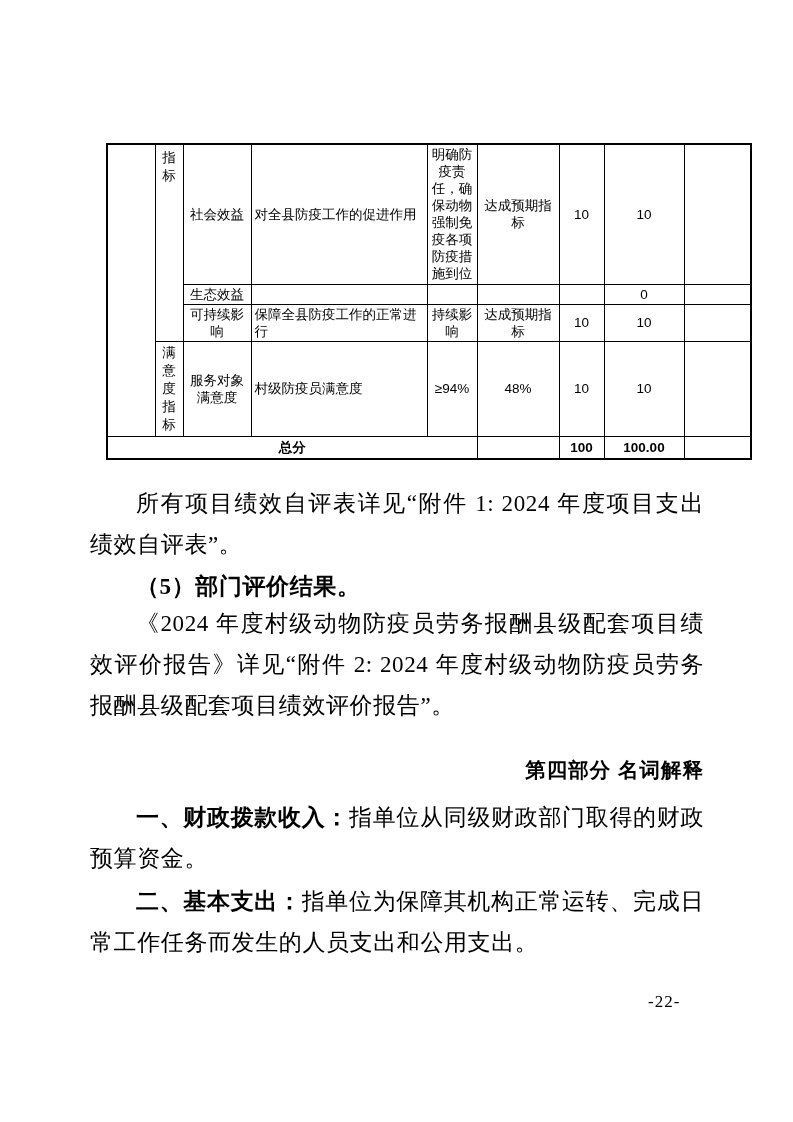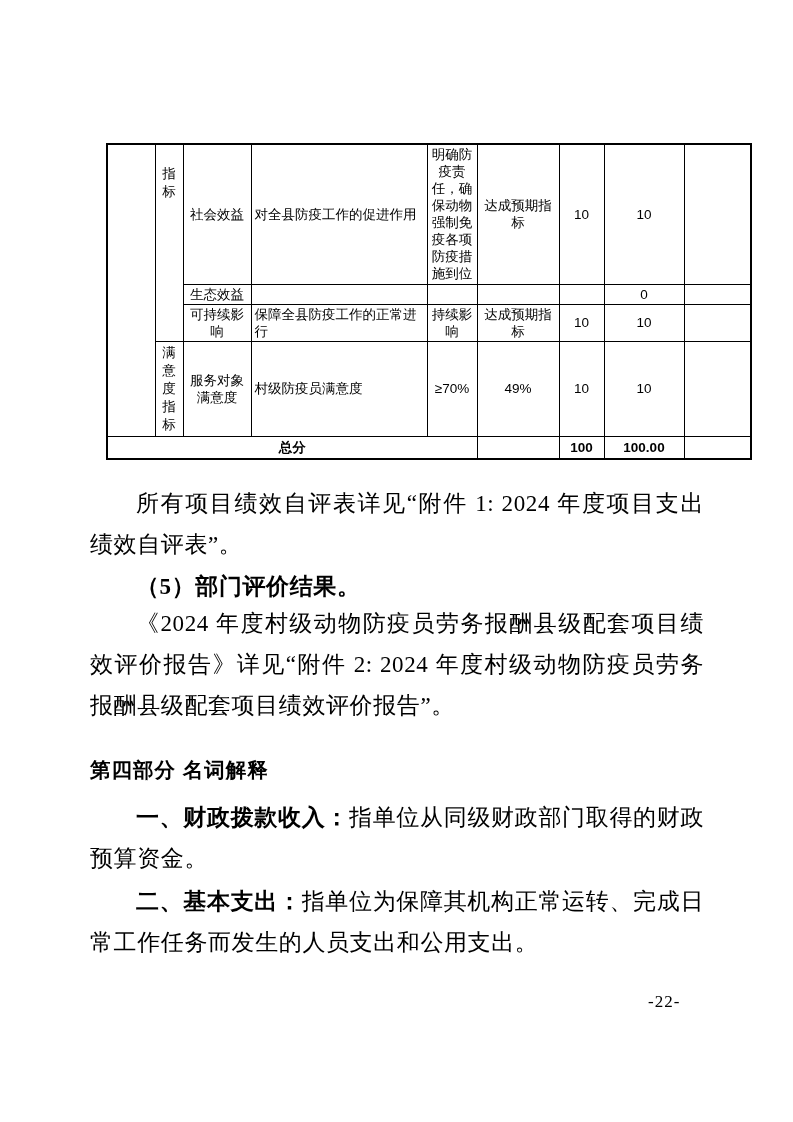--- a/index.html
+++ b/index.html
@@ -23,35 +23,35 @@
   .ind-table td {
     border: 1px solid #000;
     text-align: center; vertical-align: middle;
     padding: 1px 2px;
     overflow: hidden;
     word-break: break-all;
   }
   .ind-table { border: 2px solid #000; }
   .ind-table td.desc { text-align: left; padding-left: 3px; }
   .ind-table td.vtext { padding: 2px 6px; line-height: 18px; }
-  .ind-table td.vtop { vertical-align: top; padding-top: 20px; margin-left: 36px; }
+  .ind-table td.vtop { vertical-align: top; padding-top: 4px; margin-left: 36px; }
   .ind-table td.bold { font-weight: bold; }
   .ind-table tr.total-row td { border-top: 1px solid #000; }
 
   
   .textblock {
     position: absolute; left: 90px; width: 614px;
     font-size: 23px; line-height: 41px;
     text-align: justify; letter-spacing: 0.6px;
   }
   .indent { text-indent: 2em; }
   .b { font-weight: bold; }
   .section-title {
     position: absolute; left: 90px; width: 614px;
-    text-align: left; font-weight: bold; font-size: 20.5px;
+    text-align: right; font-weight: bold; font-size: 20.5px;
     font-family: "Liberation Sans", "DejaVu Sans", sans-serif;
     letter-spacing: 1px;
   }
   .dept-heading {
     font-family: "Liberation Serif", "DejaVu Serif", serif;
     font-weight: bold;
   }
   .page-number {
     position: absolute; left: 648px; top: 992px;
     font-size: 17px; letter-spacing: 1px;
@@ -101,22 +101,22 @@
     <td>持续影响</td>
     <td>达成预期指标</td>
     <td>10</td>
     <td>10</td>
     <td></td>
   </tr>
   <tr style="height:84px">
     <td class="vtext">满意度指标</td>
     <td>服务对象满意度</td>
     <td class="desc">村级防疫员满意度</td>
-    <td>≥70%</td>
-    <td>49%</td>
+    <td>≥94%</td>
+    <td>48%</td>
     <td>10</td>
     <td>10</td>
     <td></td>
   </tr>
   <tr style="height:23px" class="total-row">
     <td colspan="5" class="bold">总分</td>
     <td></td>
     <td class="bold">100</td>
     <td class="bold">100.00</td>
     <td></td>

